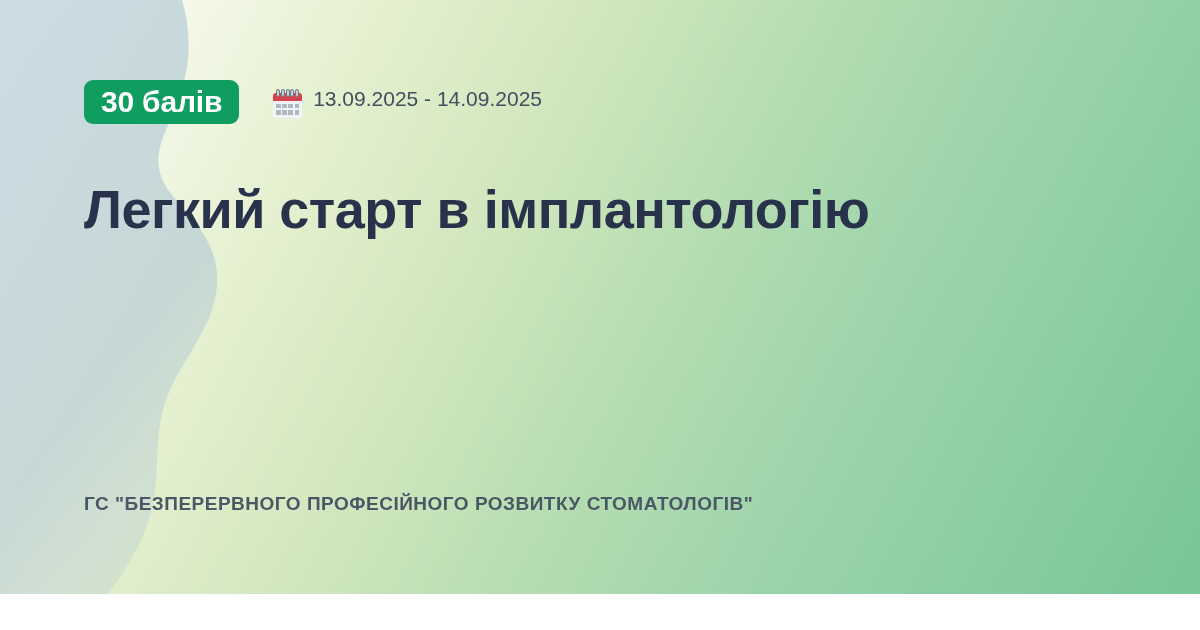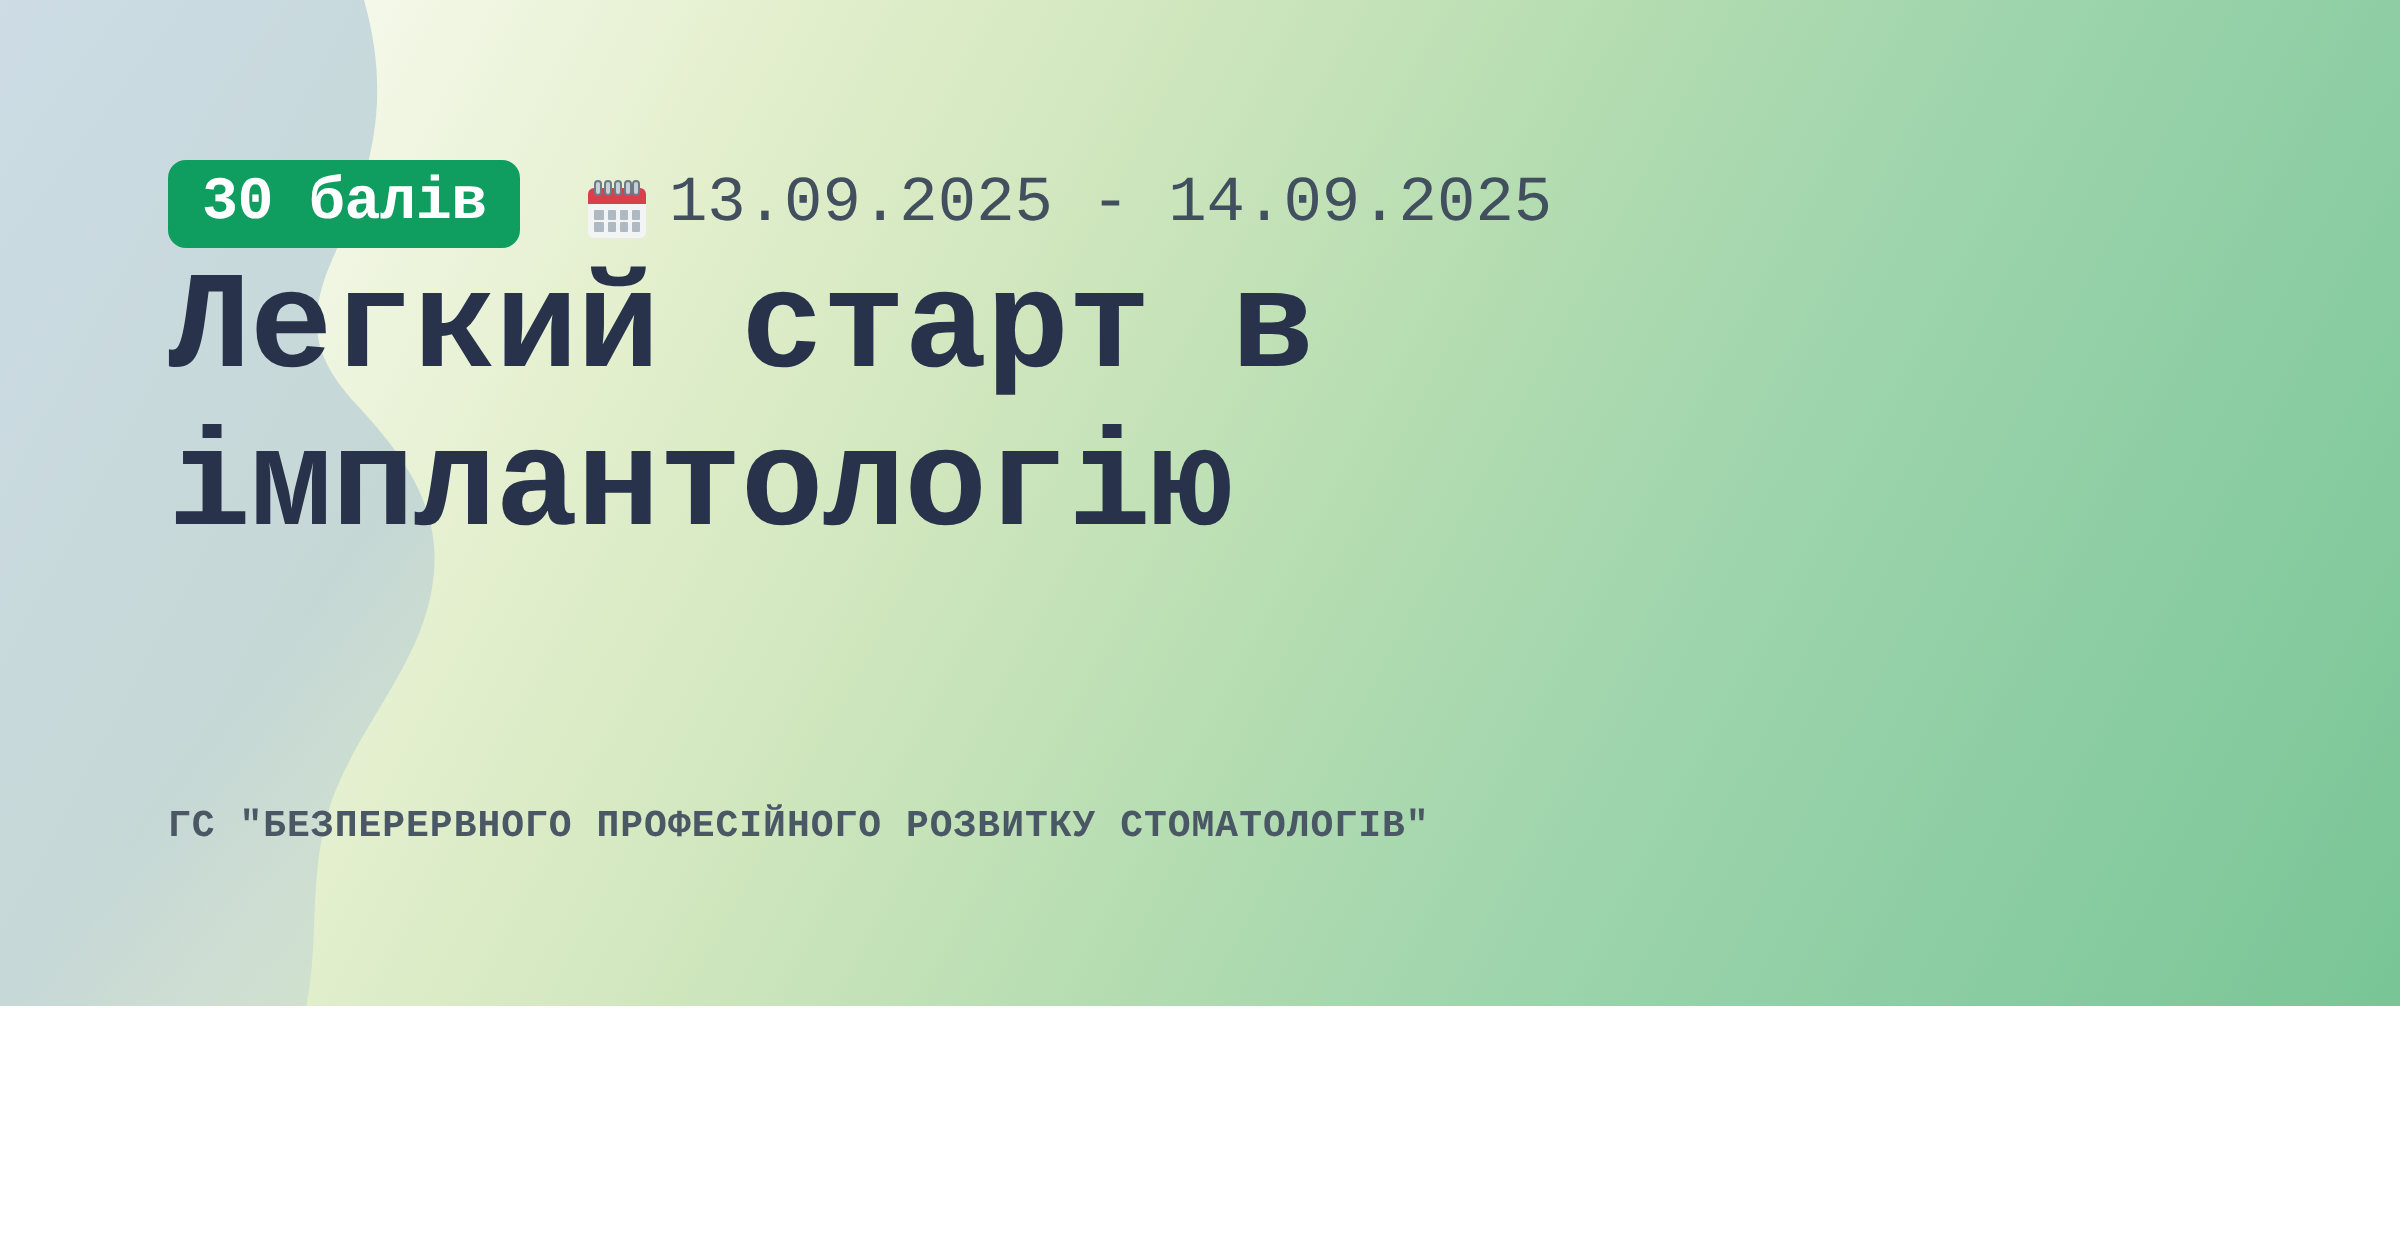--- a/index.html
+++ b/index.html
@@ -12,33 +12,32 @@
   }
 
   body {
     font-family:"Liberation Sans","DejaVu Sans",sans-serif;
     background:#ffffff;
   }
 
   #card {
     position:relative;
     width:1200px;
-    height:503px;
+    height:594px;
     overflow:hidden;
     background:
       linear-gradient(118deg,
         #ffffff 0%,
         #f4f8e8 13%,
         #e3efcd 27%,
         #cfe6bd 41%,
         #b4dcb1 56%,
         #9dd4ac 70%,
         #8ccda3 84%,
         #79c596 100%);
-    font-family: Liberation Mono, monospace;
   }
 
   
   #blob-wrap {
     position:absolute;
     left:-70px;
     top:-120px;
     width:460px;
     height:880px;
     pointer-events:none;
@@ -71,24 +70,24 @@
     color:#ffffff;
     font-size:30px;
     font-weight:700;
     letter-spacing:-0.2px;
     line-height:1;
     white-space:nowrap;
   }
 
   .meta-item {
     display:inline-flex;
-    align-items:flex-end;
+    align-items:flex-start;
     gap:11px;
     color:#414f5e;
-    font-size:32px;
+    font-size:21px;
     font-weight:500;
     line-height:1;
     white-space:nowrap;
   }
   .meta-item.date { margin-left:34px; }
   .meta-item.place { margin-left:40px; }
 
   
   .cal-icon {
     position:relative;
@@ -167,22 +166,23 @@
   .pin-icon .pin-base {
     position:absolute;
     left:6px; top:28px;
     width:10px; height:4px;
     background:#6f7b84;
     border-radius:50%;
   }
 
   
   .title {
+    margin-top:52px;
     color:#28334b;
-    font-size:69px;
+    font-size:54px;
     font-weight:700;
     letter-spacing:-0.5px;
     line-height:1.15;
     max-width:1000px;
   }
 
   
   .footer {
     position:absolute;
     left:84px;

